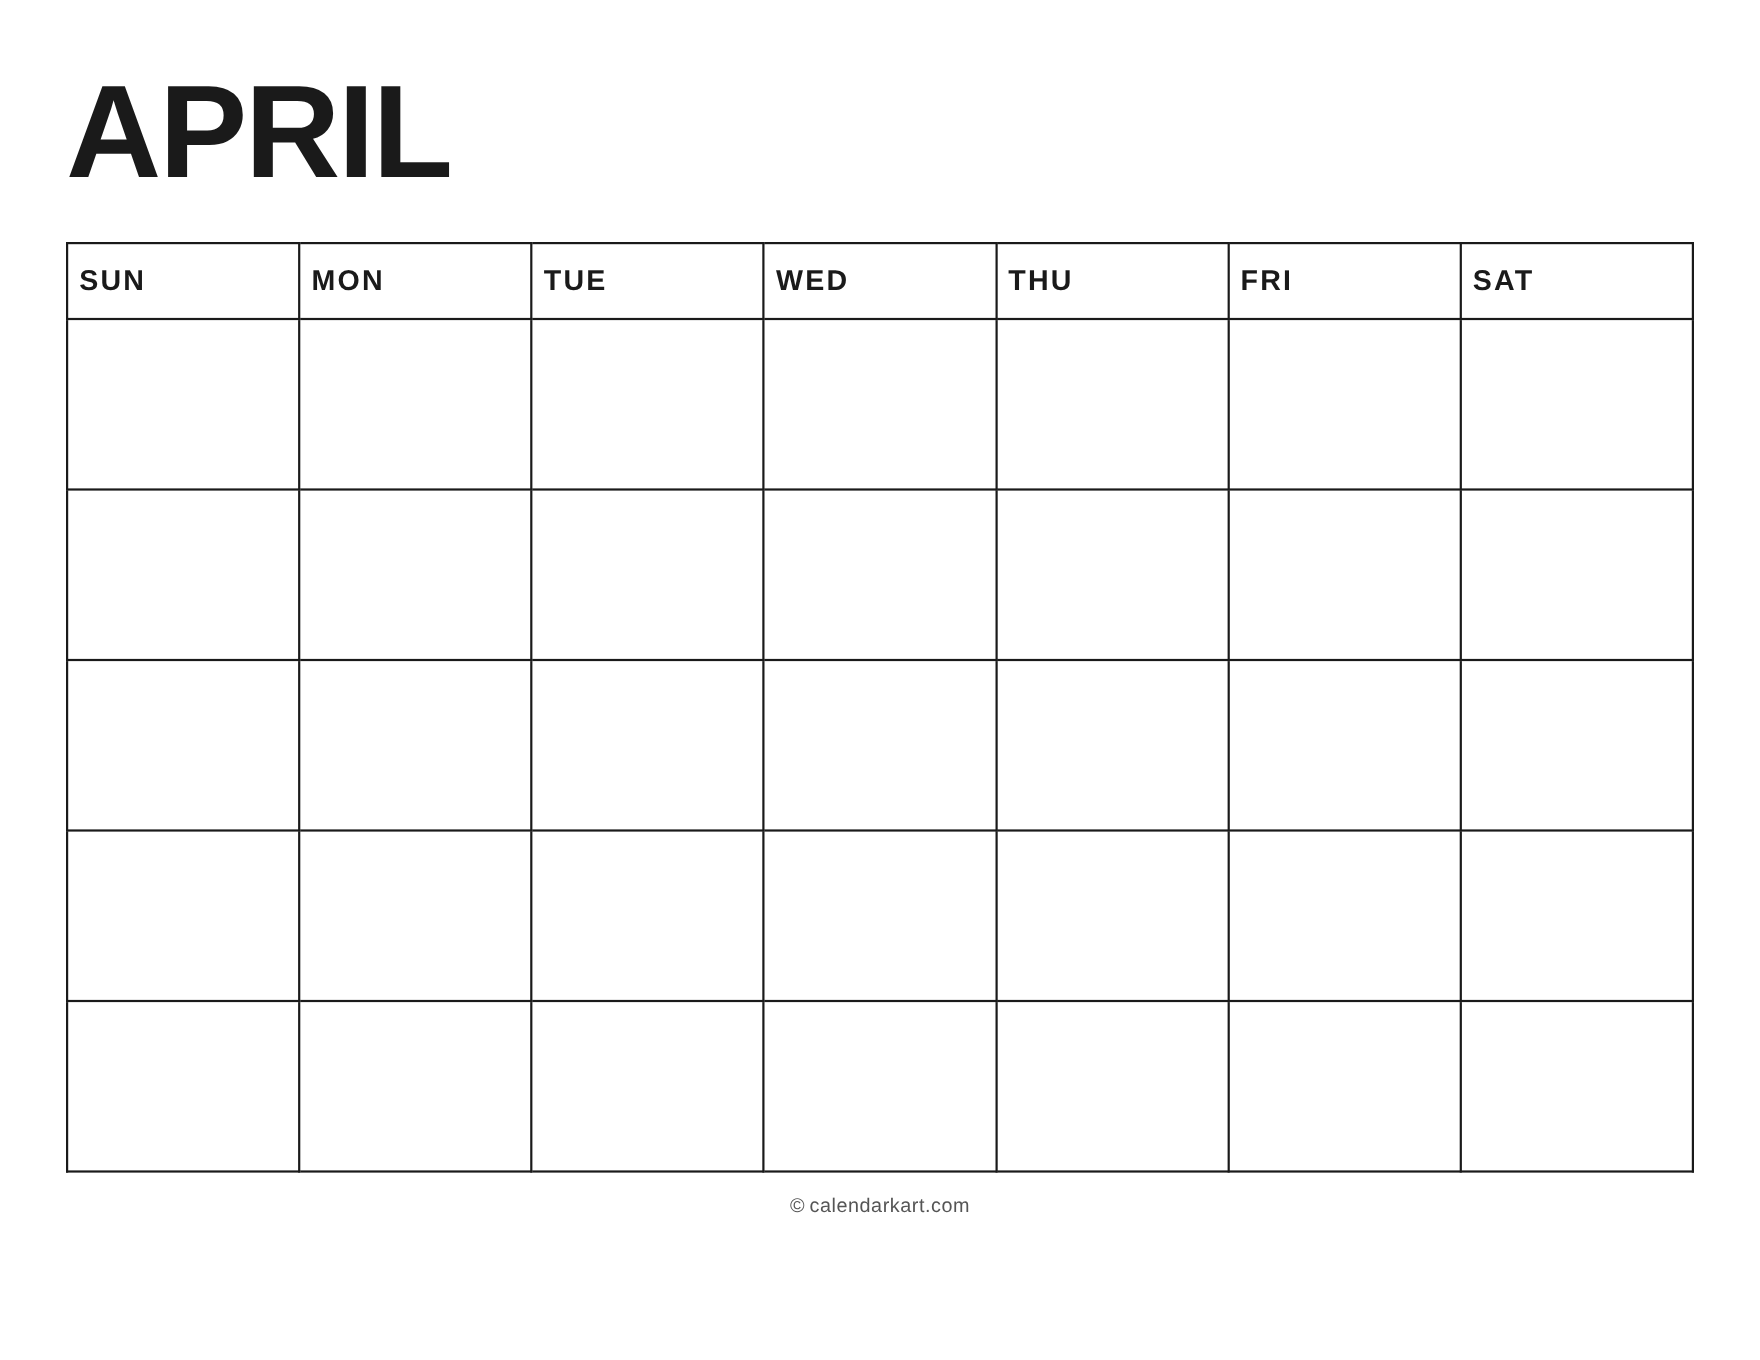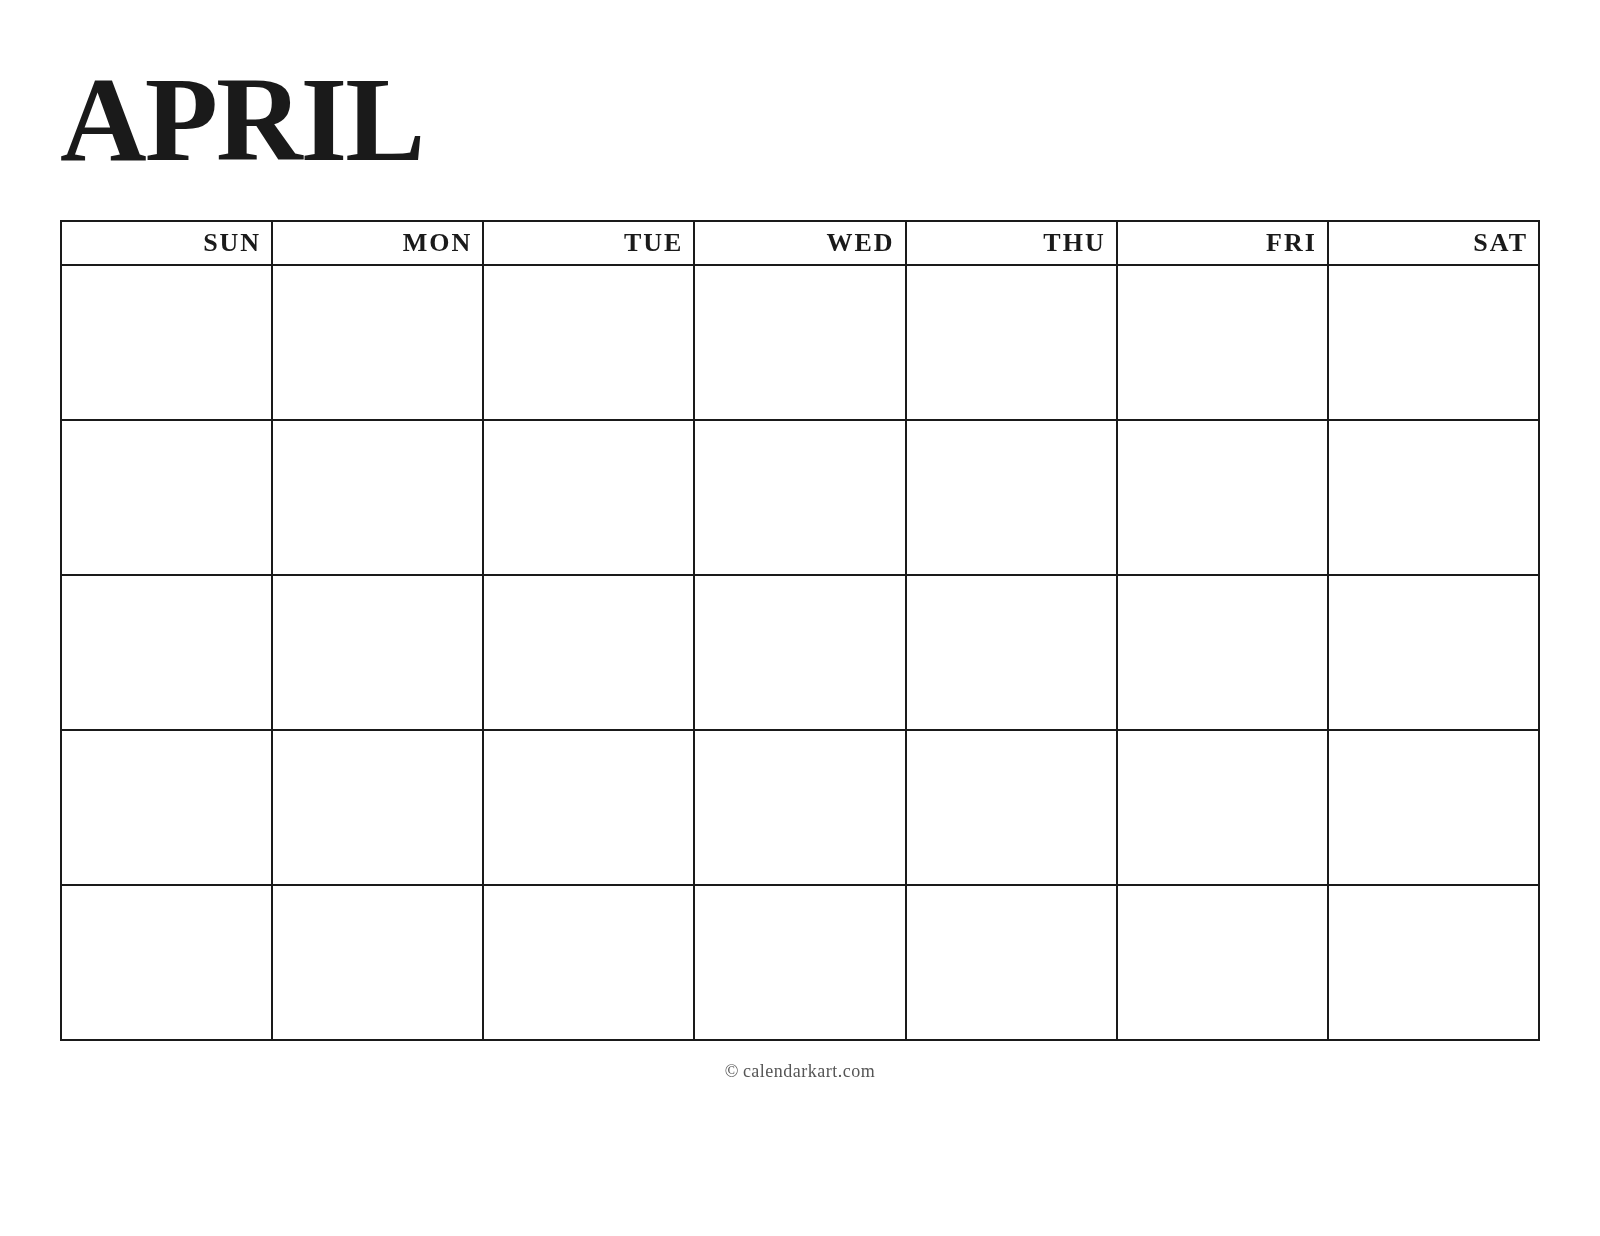--- a/index.html
+++ b/index.html
@@ -17,43 +17,42 @@
       flex-direction: column;
       align-items: center;
       padding: 60px 60px 40px 60px;
     }
 
     .page-container {
       width: 100%;
       max-width: 1480px;
       display: flex;
       flex-direction: column;
-      font-family: Liberation Serif, serif;
     }
 
     .month-title {
       font-size: 120px;
       font-weight: 900;
       color: #1a1a1a;
       letter-spacing: -2px;
       line-height: 1;
       margin-bottom: 40px;
     }
 
     .calendar-table {
       width: 100%;
       border-collapse: collapse;
       border: 2px solid #1a1a1a;
       flex: 1;
     }
 
     .calendar-table th {
       border: 2px solid #1a1a1a;
-      text-align: right;
-      padding: 6px 10px;
+      text-align: left;
+      padding: 18px 10px;
       font-size: 26px;
       font-weight: 600;
       letter-spacing: 2px;
       color: #1a1a1a;
     }
 
     .calendar-table td {
       border: 2px solid #1a1a1a;
       width: calc(100% / 7);
       height: 155px;

